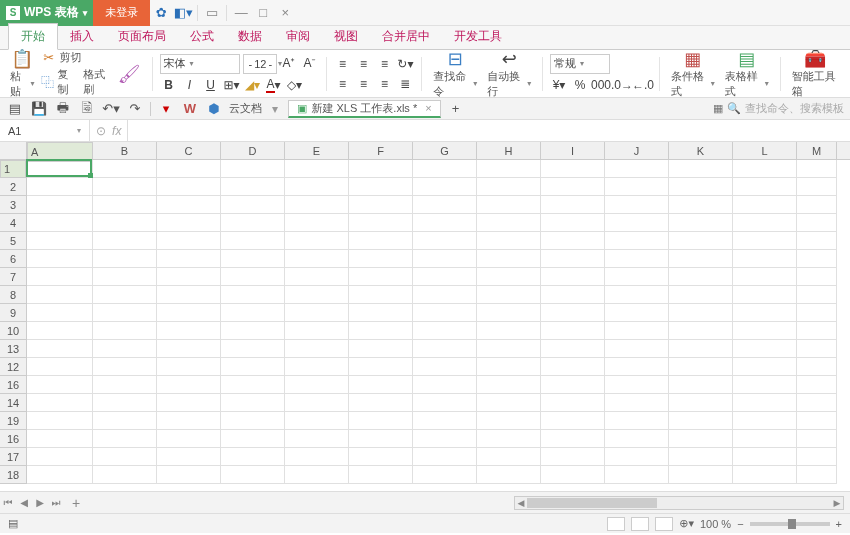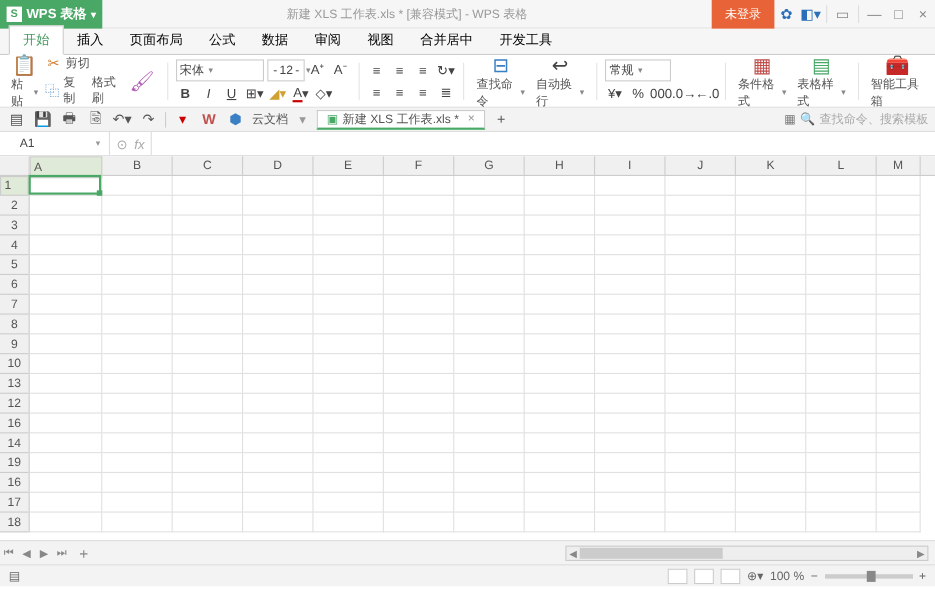--- a/index.html
+++ b/index.html
@@ -12,21 +12,21 @@
   .app-tab .dd { margin-left: 4px; font-size: 9px; }
   .title-center { flex: 1; text-align: center; color: #999; font-size: 11px; }
   .title-right { display: flex; align-items: center; height: 26px; }
   .login-btn { background: #e86438; color: #fff; height: 26px; padding: 0 12px; display: flex; align-items: center; font-size: 11px; }
   .title-ico { width: 22px; height: 26px; display: flex; align-items: center; justify-content: center; color: #888; font-size: 13px; }
   .title-ico.blue { color: #2a6fb8; }
   .title-sep { width: 1px; height: 16px; background: #ddd; margin: 0 3px; }
   
   
   .tabs { height: 24px; background: #f6f6f6; display: flex; align-items: flex-end; padding-left: 8px; border-bottom: 1px solid #ccc; }
-  .tab { padding: 4px 12px 4px; font-size: 12px; color: #000000; cursor: pointer; }
+  .tab { padding: 4px 12px 4px; font-size: 12px; color: #be185d; cursor: pointer; }
   .tab.active { background: #fff; border: 1px solid #ccc; border-bottom: 1px solid #fff; margin-bottom: -1px; color: #46995f; }
   
   
   .ribbon { height: 48px; background: #fff; display: flex; align-items: center; padding: 2px 6px; border-bottom: 1px solid #ddd; gap: 2px; }
   .rsep { width: 1px; height: 34px; background: #e4e4e4; margin: 0 5px; }
   .big-btn { display: flex; flex-direction: column; align-items: center; justify-content: center; height: 44px; padding: 0 4px; }
   .big-btn .ico { font-size: 18px; height: 20px; display: flex; align-items: center; }
   .big-btn .lbl { font-size: 11px; color: #555; display: flex; align-items: center; }
   .big-btn .dd { font-size: 8px; margin-left: 2px; color: #888; }
   .stack { display: flex; flex-direction: column; gap: 2px; justify-content: center; height: 44px; }
@@ -41,21 +41,21 @@
   .qat { height: 22px; background: #f3f3f3; display: flex; align-items: center; padding: 0 6px; border-bottom: 1px solid #ddd; gap: 6px; }
   .qat-ico { font-size: 13px; color: #555; width: 18px; text-align: center; }
   .qat-sep { width: 1px; height: 14px; background: #ccc; }
   .doc-tab { background: #fff; border: 1px solid #ccc; height: 18px; padding: 0 8px; font-size: 11px; color: #555; display: flex; align-items: center; margin-left: 4px; }
   .doc-tab .x { margin-left: 8px; color: #999; font-size: 11px; }
   .doc-tab.active { border-bottom: 2px solid #4aa866; }
   .qat-right { margin-left: auto; display: flex; align-items: center; gap: 4px; font-size: 11px; color: #777; }
   
   
   .fbar { height: 22px; display: flex; align-items: center; border-bottom: 1px solid #ddd; }
-  .namebox { width: 90px; border-right: 1px solid #ddd; height: 100%; display: flex; align-items: center; padding: 0 8px; font-size: 11px; margin-left: 10px; }
+  .namebox { width: 90px; border-right: 1px solid #ddd; height: 100%; display: flex; align-items: center; padding: 0 8px; font-size: 11px; }
   .namebox .dd { margin-left: auto; font-size: 8px; color: #999; }
   .fx-area { display: flex; align-items: center; padding: 0 6px; gap: 6px; height: 100%; border-right: 1px solid #ddd; color: #aaa; font-size: 12px; }
   .fx-input { flex: 1; height: 100%; padding: 0 6px; }
   
   
   .grid-wrap { position: relative; height: 349px; overflow: hidden; }
   .corner { position: absolute; left: 0; top: 0; width: 27px; height: 18px; background: #f0f0f0; border-right: 1px solid #ccc; border-bottom: 1px solid #ccc; }
   .colheads { position: absolute; left: 27px; top: 0; right: 0; height: 18px; display: flex; background: #f0f0f0; border-bottom: 1px solid #ccc; }
   .ch { border-right: 1px solid #ccc; text-align: center; font-size: 11px; color: #555; line-height: 18px; }
   .ch.sel { background: #e0ead8; }
@@ -87,21 +87,20 @@
 </style>
 </head>
 <body>
 
 <div class="titlebar">
   <div class="app-tab">
     <span class="sq">S</span>
     <span>WPS 表格</span>
     <span class="dd">▾</span>
   </div>
-  <div class="title-center">新建 XLS 工作表.xls *  [兼容模式] - WPS 表格</div>
   <div class="title-right">
     <div class="login-btn">未登录</div>
     <div class="title-ico blue">✿</div>
     <div class="title-ico blue">◧▾</div>
     <div class="title-sep"></div>
     <div class="title-ico">▭</div>
     <div class="title-sep"></div>
     <div class="title-ico">—</div>
     <div class="title-ico">□</div>
     <div class="title-ico">×</div>

